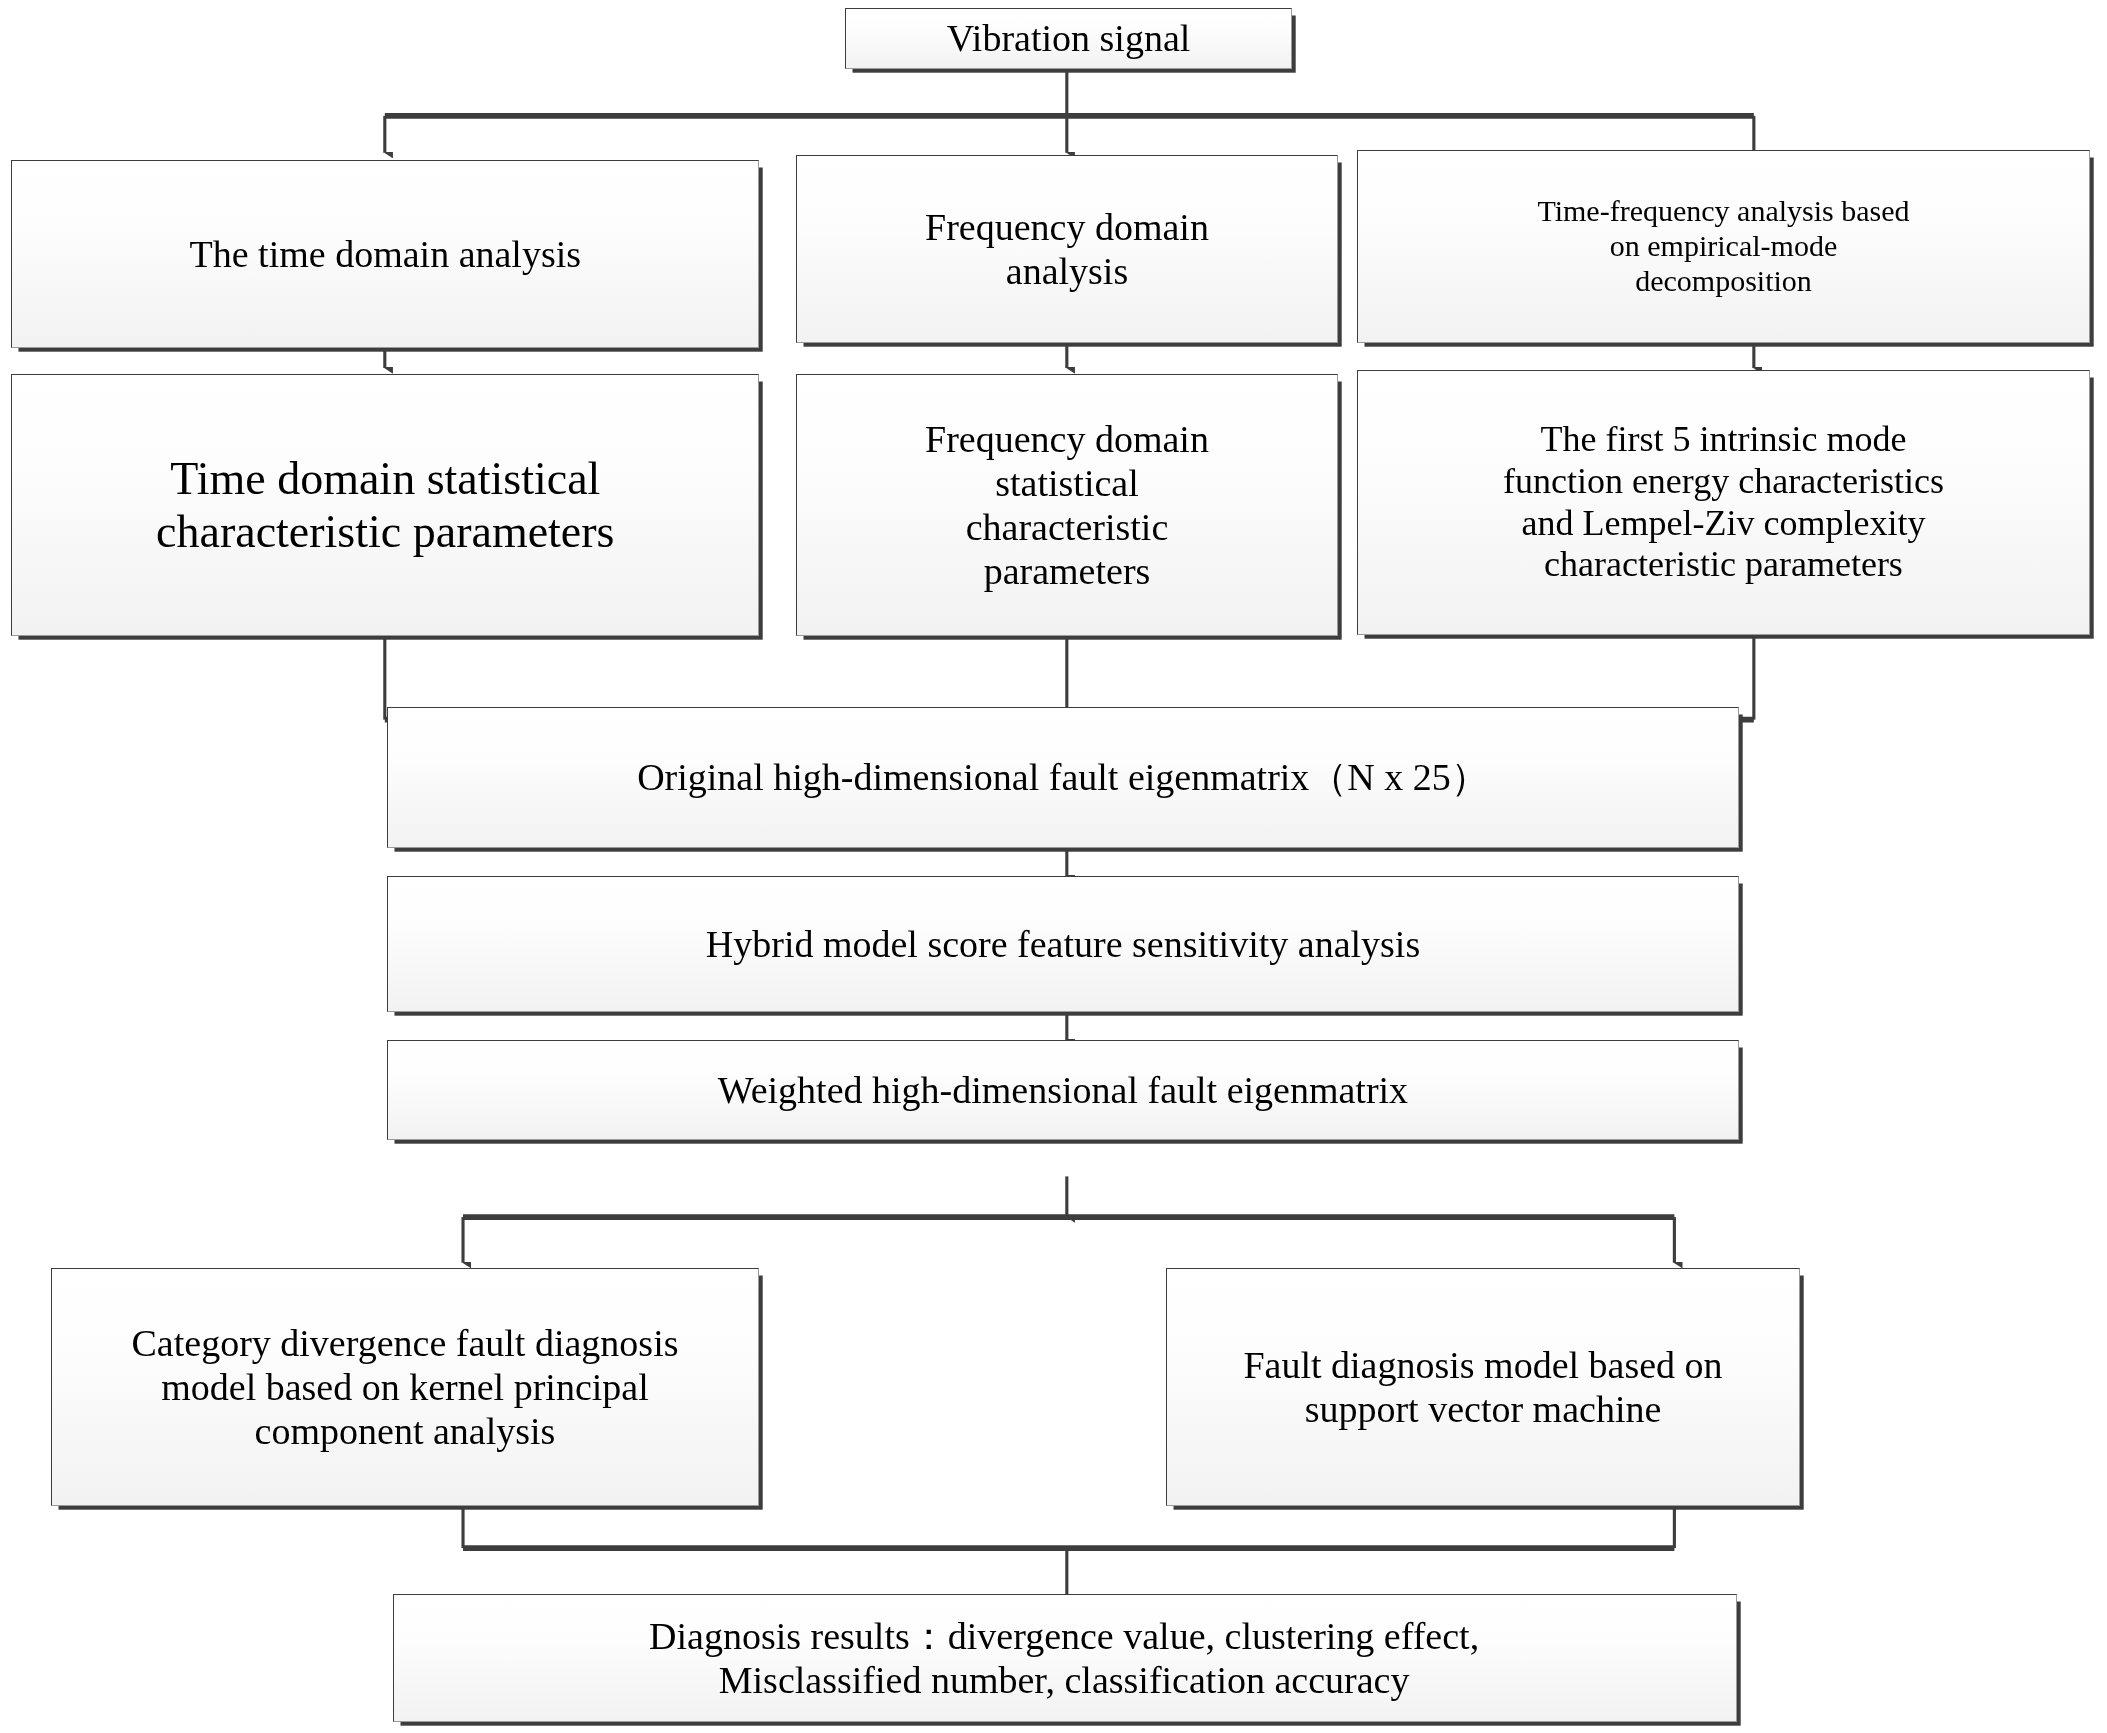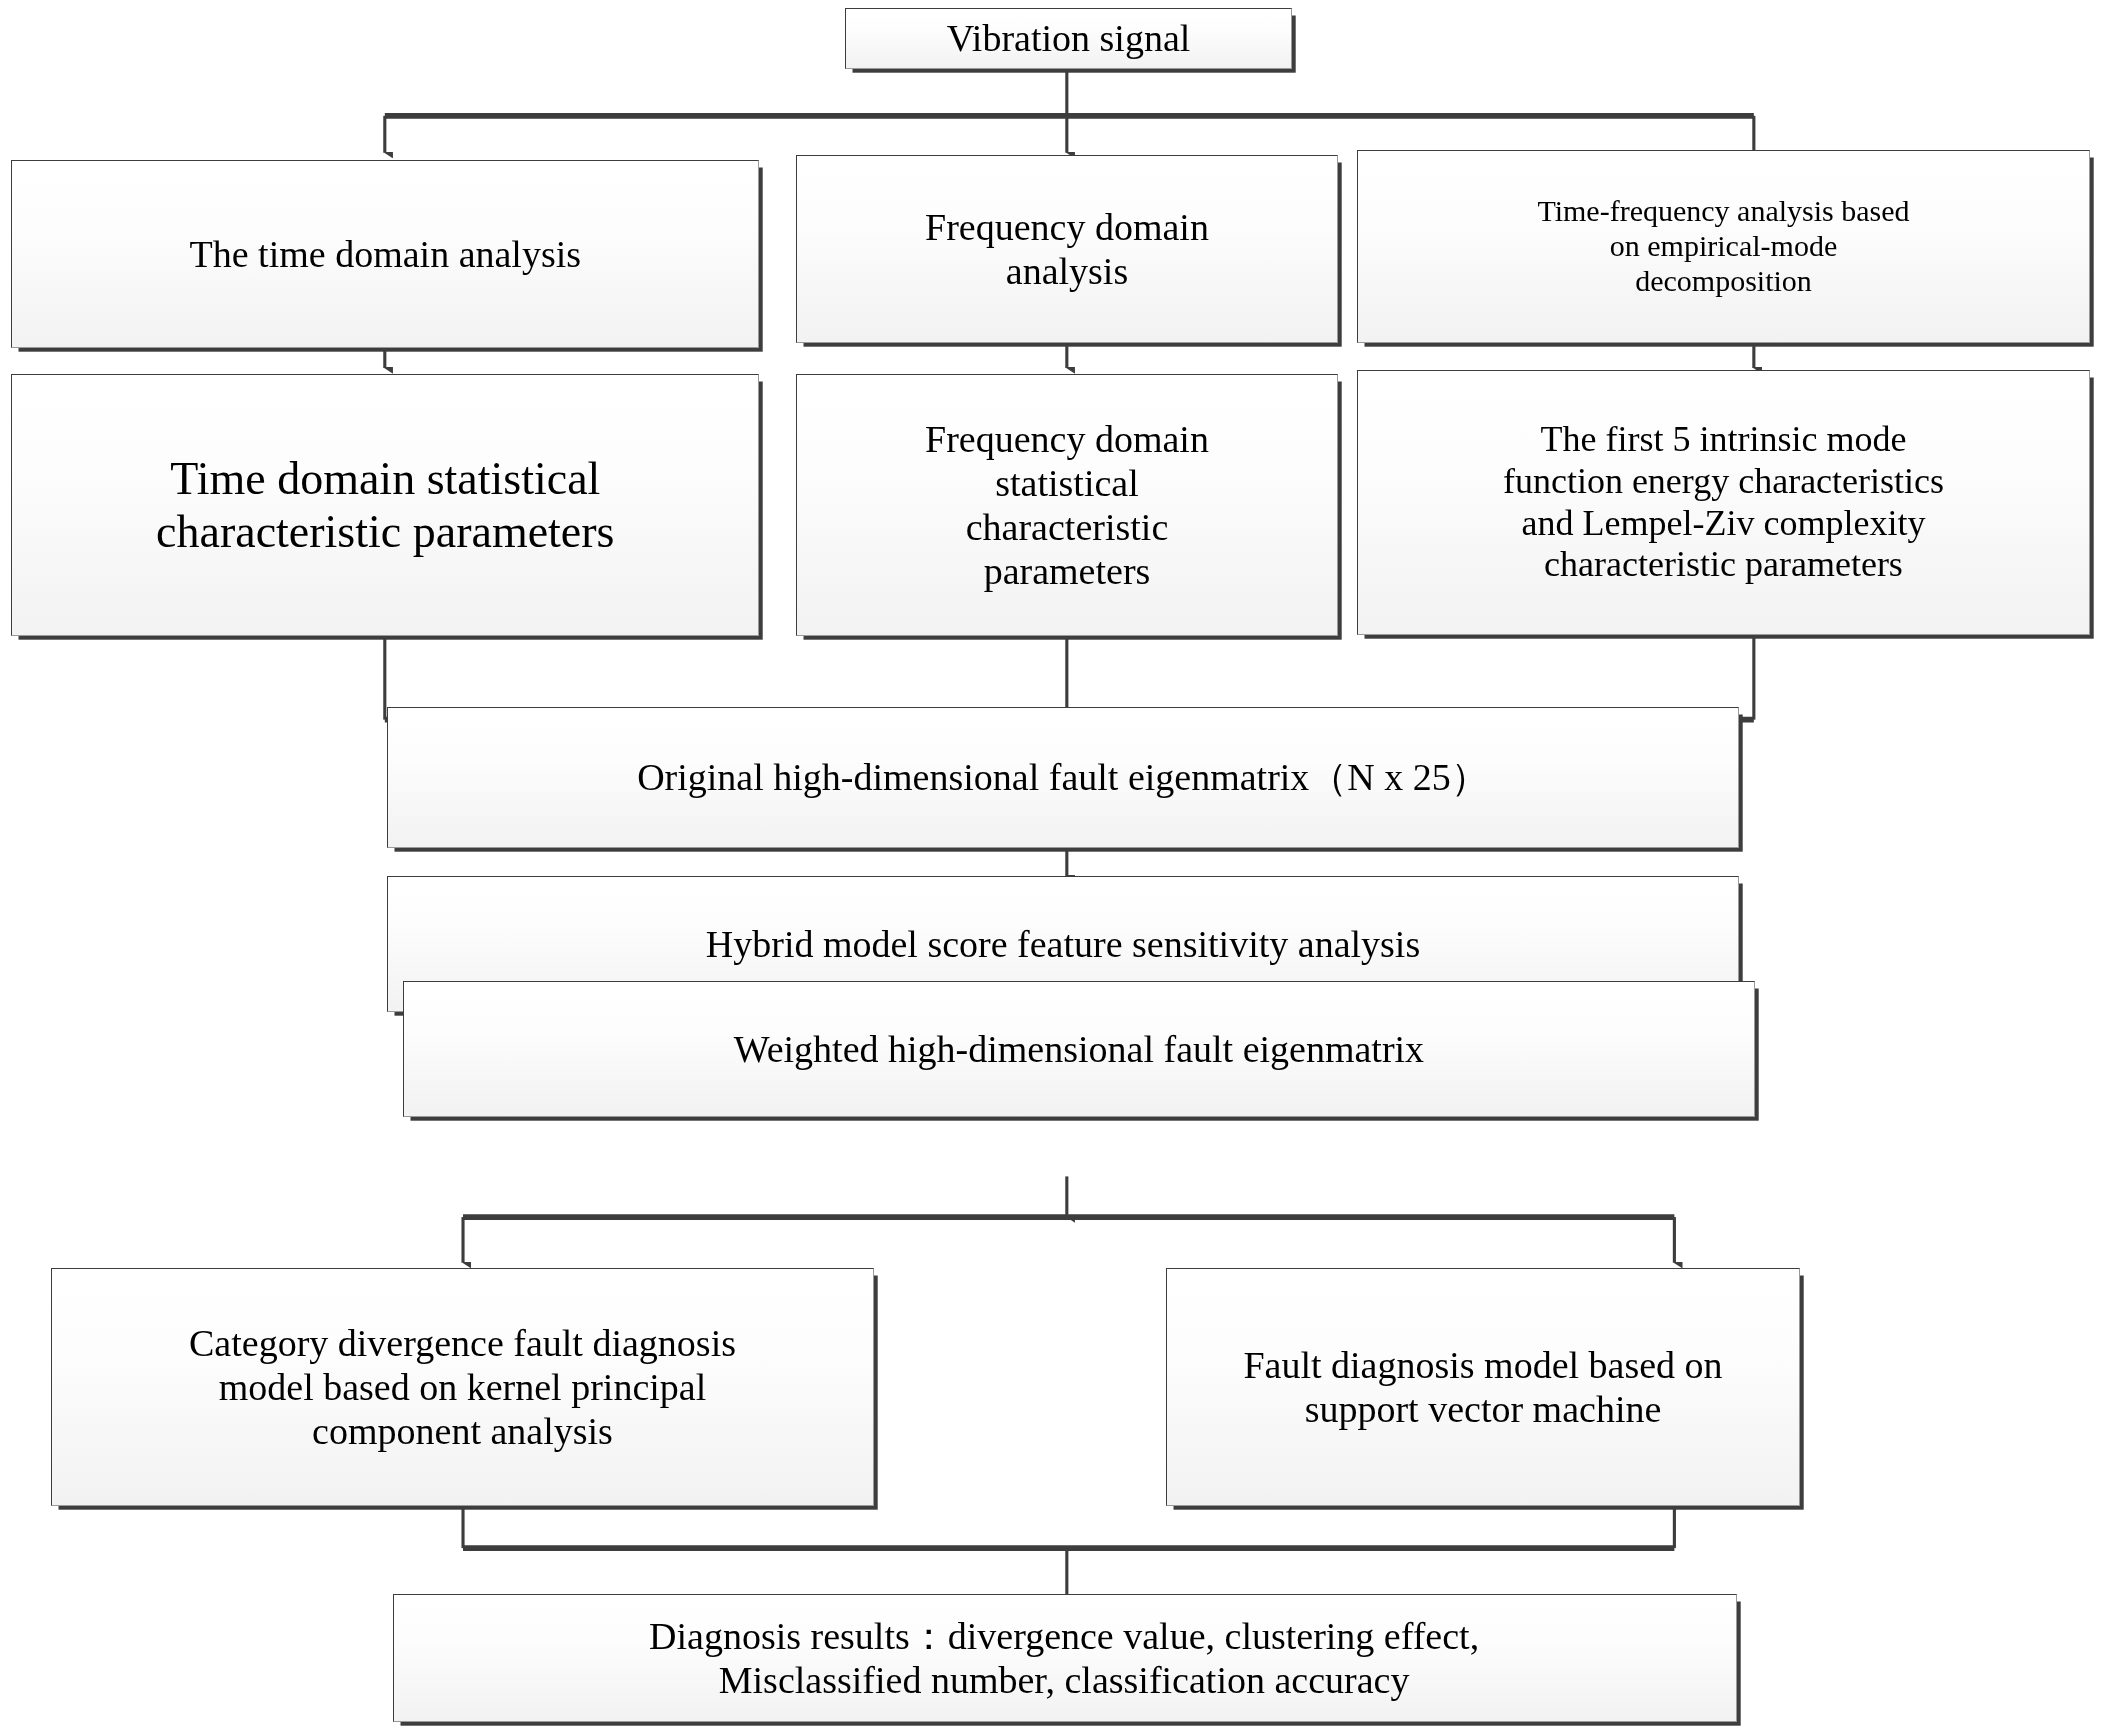--- a/index.html
+++ b/index.html
@@ -126,25 +126,25 @@
   </div>
 
   <div class="node" style="left:387px;top:707px;width:1352px;height:141px;font-size:38px;justify-content:center;">
     <span>Original high-dimensional fault eigenmatrix（N x 25）</span>
   </div>
 
   <div class="node" style="left:387px;top:876px;width:1352px;height:136px;font-size:38px;">
     <span>Hybrid model score feature sensitivity analysis</span>
   </div>
 
-  <div class="node" style="left:387px;top:981px;width:1352px;height:136px;font-size:38px;margin-left:16px;">
+  <div class="node" style="left:387px;top:1040px;width:1352px;height:100px;font-size:38px;">
     <span>Weighted high-dimensional fault eigenmatrix</span>
   </div>
 
-  <div class="node" style="left:51px;top:1268px;width:823px;height:238px;font-size:38px;">
+  <div class="node" style="left:51px;top:1268px;width:708px;height:238px;font-size:38px;">
     <span>Category divergence fault diagnosis
 model based on kernel principal
 component analysis</span>
   </div>
 
   <div class="node" style="left:1166px;top:1268px;width:634px;height:238px;font-size:38px;">
     <span>Fault diagnosis model based on
 support vector machine</span>
   </div>
 

